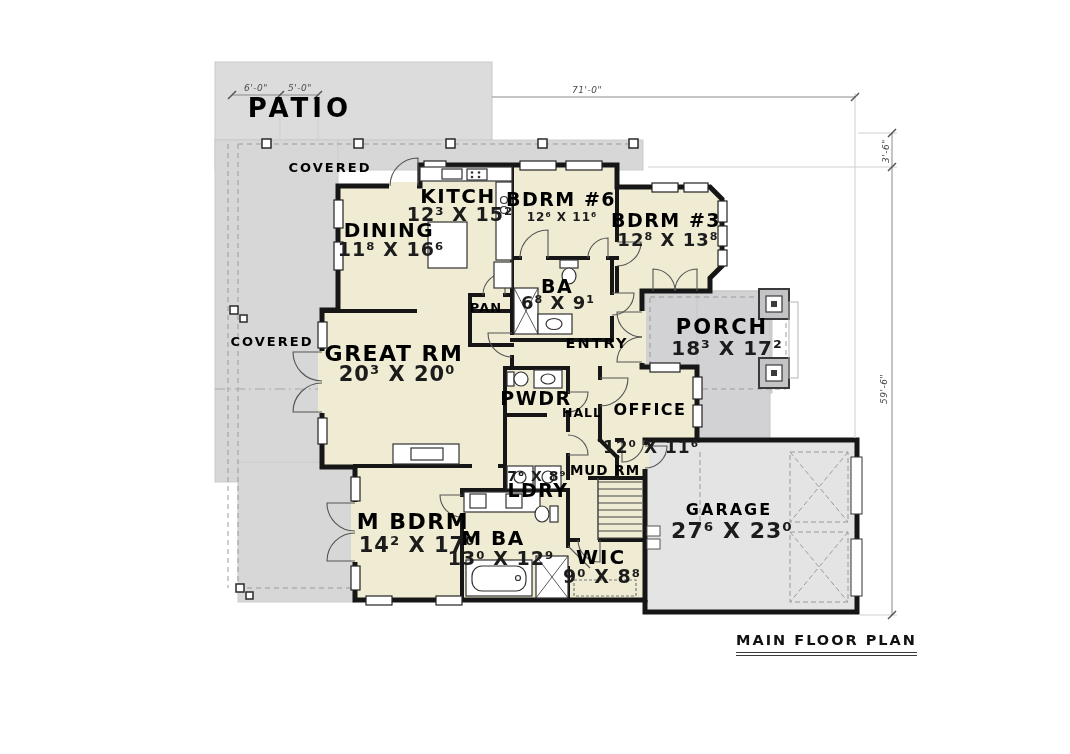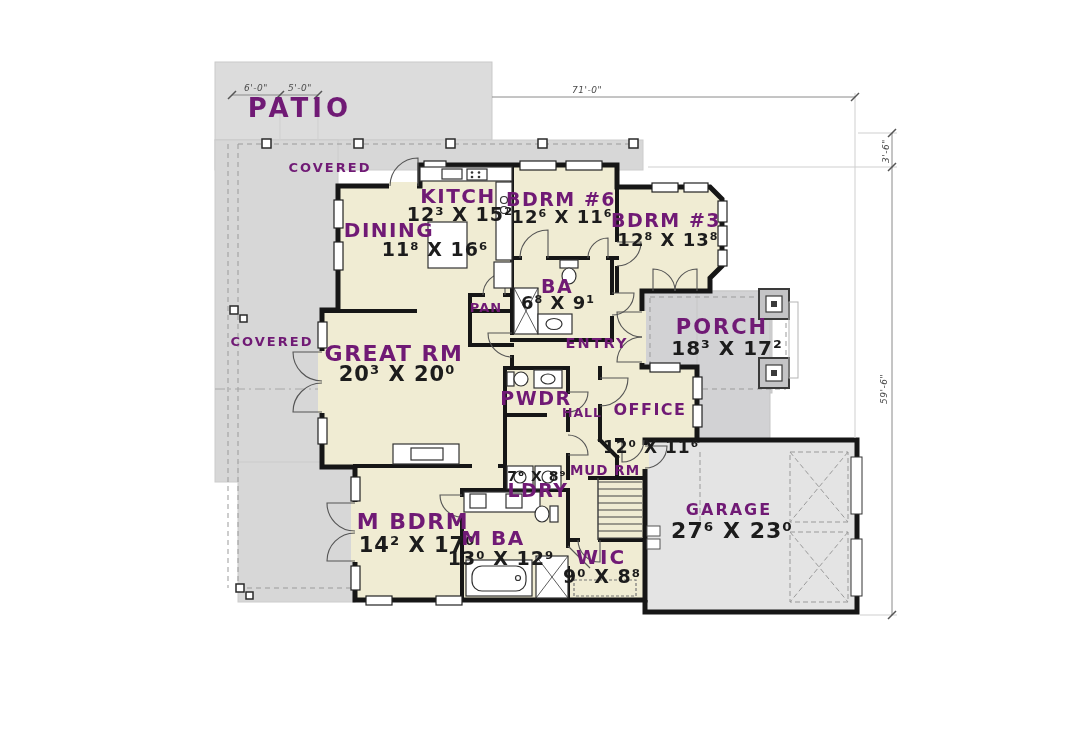--- a/index.html
+++ b/index.html
@@ -1,19 +1,19 @@
 <!DOCTYPE html>
 <html><head>
 <meta charset="utf-8">
 <style>
   html,body{margin:0;padding:0;background:#fff;}
   #stage{position:relative;width:1070px;height:754px;background:#ffffff;overflow:hidden;
          font-family:"DejaVu Sans",sans-serif;}
   #plan-svg{position:absolute;left:0;top:0;}
-  .lbl{position:absolute;transform:translate(-50%,-50%);font-weight:600;color:#701a75;
+  .lbl{position:absolute;transform:translate(-50%,-50%);font-weight:600;color:#000000;
        white-space:nowrap;letter-spacing:1.5px;line-height:1;z-index:5;}
   .dims{position:absolute;transform:translate(-50%,-50%);font-weight:600;color:#1c1c1c;
         white-space:nowrap;letter-spacing:1px;line-height:1;z-index:5;}
   .dimtxt{position:absolute;transform:translate(-50%,-50%);font-size:9px;font-style:italic;
           color:#4a4a4a;letter-spacing:0.5px;white-space:nowrap;z-index:5;}
   .dimtxt.rot{transform:translate(-50%,-50%) rotate(-90deg);}
   .plan-title{position:absolute;left:736px;top:632px;font-size:14.5px;font-weight:700;
               letter-spacing:2px;color:#111;border-bottom:4px double #3a3a3a;
               padding-bottom:4px;z-index:5;}
 </style>
@@ -239,24 +239,24 @@
 </svg>
 
 <div class="lbl" style="left:300px;top:108px;font-size:26px;letter-spacing:4px;">PATIO</div>
 <div class="lbl" style="left:330px;top:167px;font-size:13px;font-weight:700;letter-spacing:2px;">COVERED</div>
 <div class="lbl" style="left:272px;top:341px;font-size:13px;font-weight:700;letter-spacing:2px;">COVERED</div>
 
 <div class="lbl" style="left:458px;top:196px;font-size:20px;">KITCH</div>
 <div class="dims" style="left:460px;top:214px;font-size:19px;">12³ X 15²</div>
 
 <div class="lbl" style="left:389px;top:230px;font-size:20px;">DINING</div>
-<div class="dims" style="left:391px;top:249px;font-size:19px;margin-left:44px;">11⁸ X 16⁶</div>
+<div class="dims" style="left:391px;top:249px;font-size:19px;">11⁸ X 16⁶</div>
 
 <div class="lbl" style="left:561px;top:199px;font-size:19px;">BDRM #6</div>
-<div class="dims" style="left:562px;top:217px;font-size:18px;">12⁶ X 11⁶</div>
+<div class="dims" style="left:562px;top:217px;font-size:12px;">12⁶ X 11⁶</div>
 
 <div class="lbl" style="left:666px;top:220px;font-size:19px;">BDRM #3</div>
 <div class="dims" style="left:668px;top:240px;font-size:18px;">12⁸ X 13⁸</div>
 
 <div class="lbl" style="left:557px;top:286px;font-size:19px;">BA</div>
 <div class="dims" style="left:558px;top:303px;font-size:18px;">6⁸ X 9¹</div>
 
 <div class="lbl" style="left:486px;top:307px;font-size:13px;letter-spacing:1px;">PAN</div>
 
 <div class="lbl" style="left:722px;top:327px;font-size:21px;letter-spacing:2px;">PORCH</div>
@@ -289,14 +289,15 @@
 
 <div class="lbl" style="left:729px;top:510px;font-size:16px;letter-spacing:2px;">GARAGE</div>
 <div class="dims" style="left:732px;top:531px;font-size:22px;">27⁶ X 23⁰</div>
 
 <div class="dimtxt" style="left:256px;top:88px;">6'-0"</div>
 <div class="dimtxt" style="left:300px;top:88px;">5'-0"</div>
 <div class="dimtxt" style="left:587px;top:90px;">71'-0"</div>
 <div class="dimtxt rot" style="left:886px;top:151px;">3'-6"</div>
 <div class="dimtxt rot" style="left:884px;top:389px;">59'-6"</div>
 
+<div class="plan-title">MAIN FLOOR PLAN</div>
 
 </div>
 
 </body></html>

